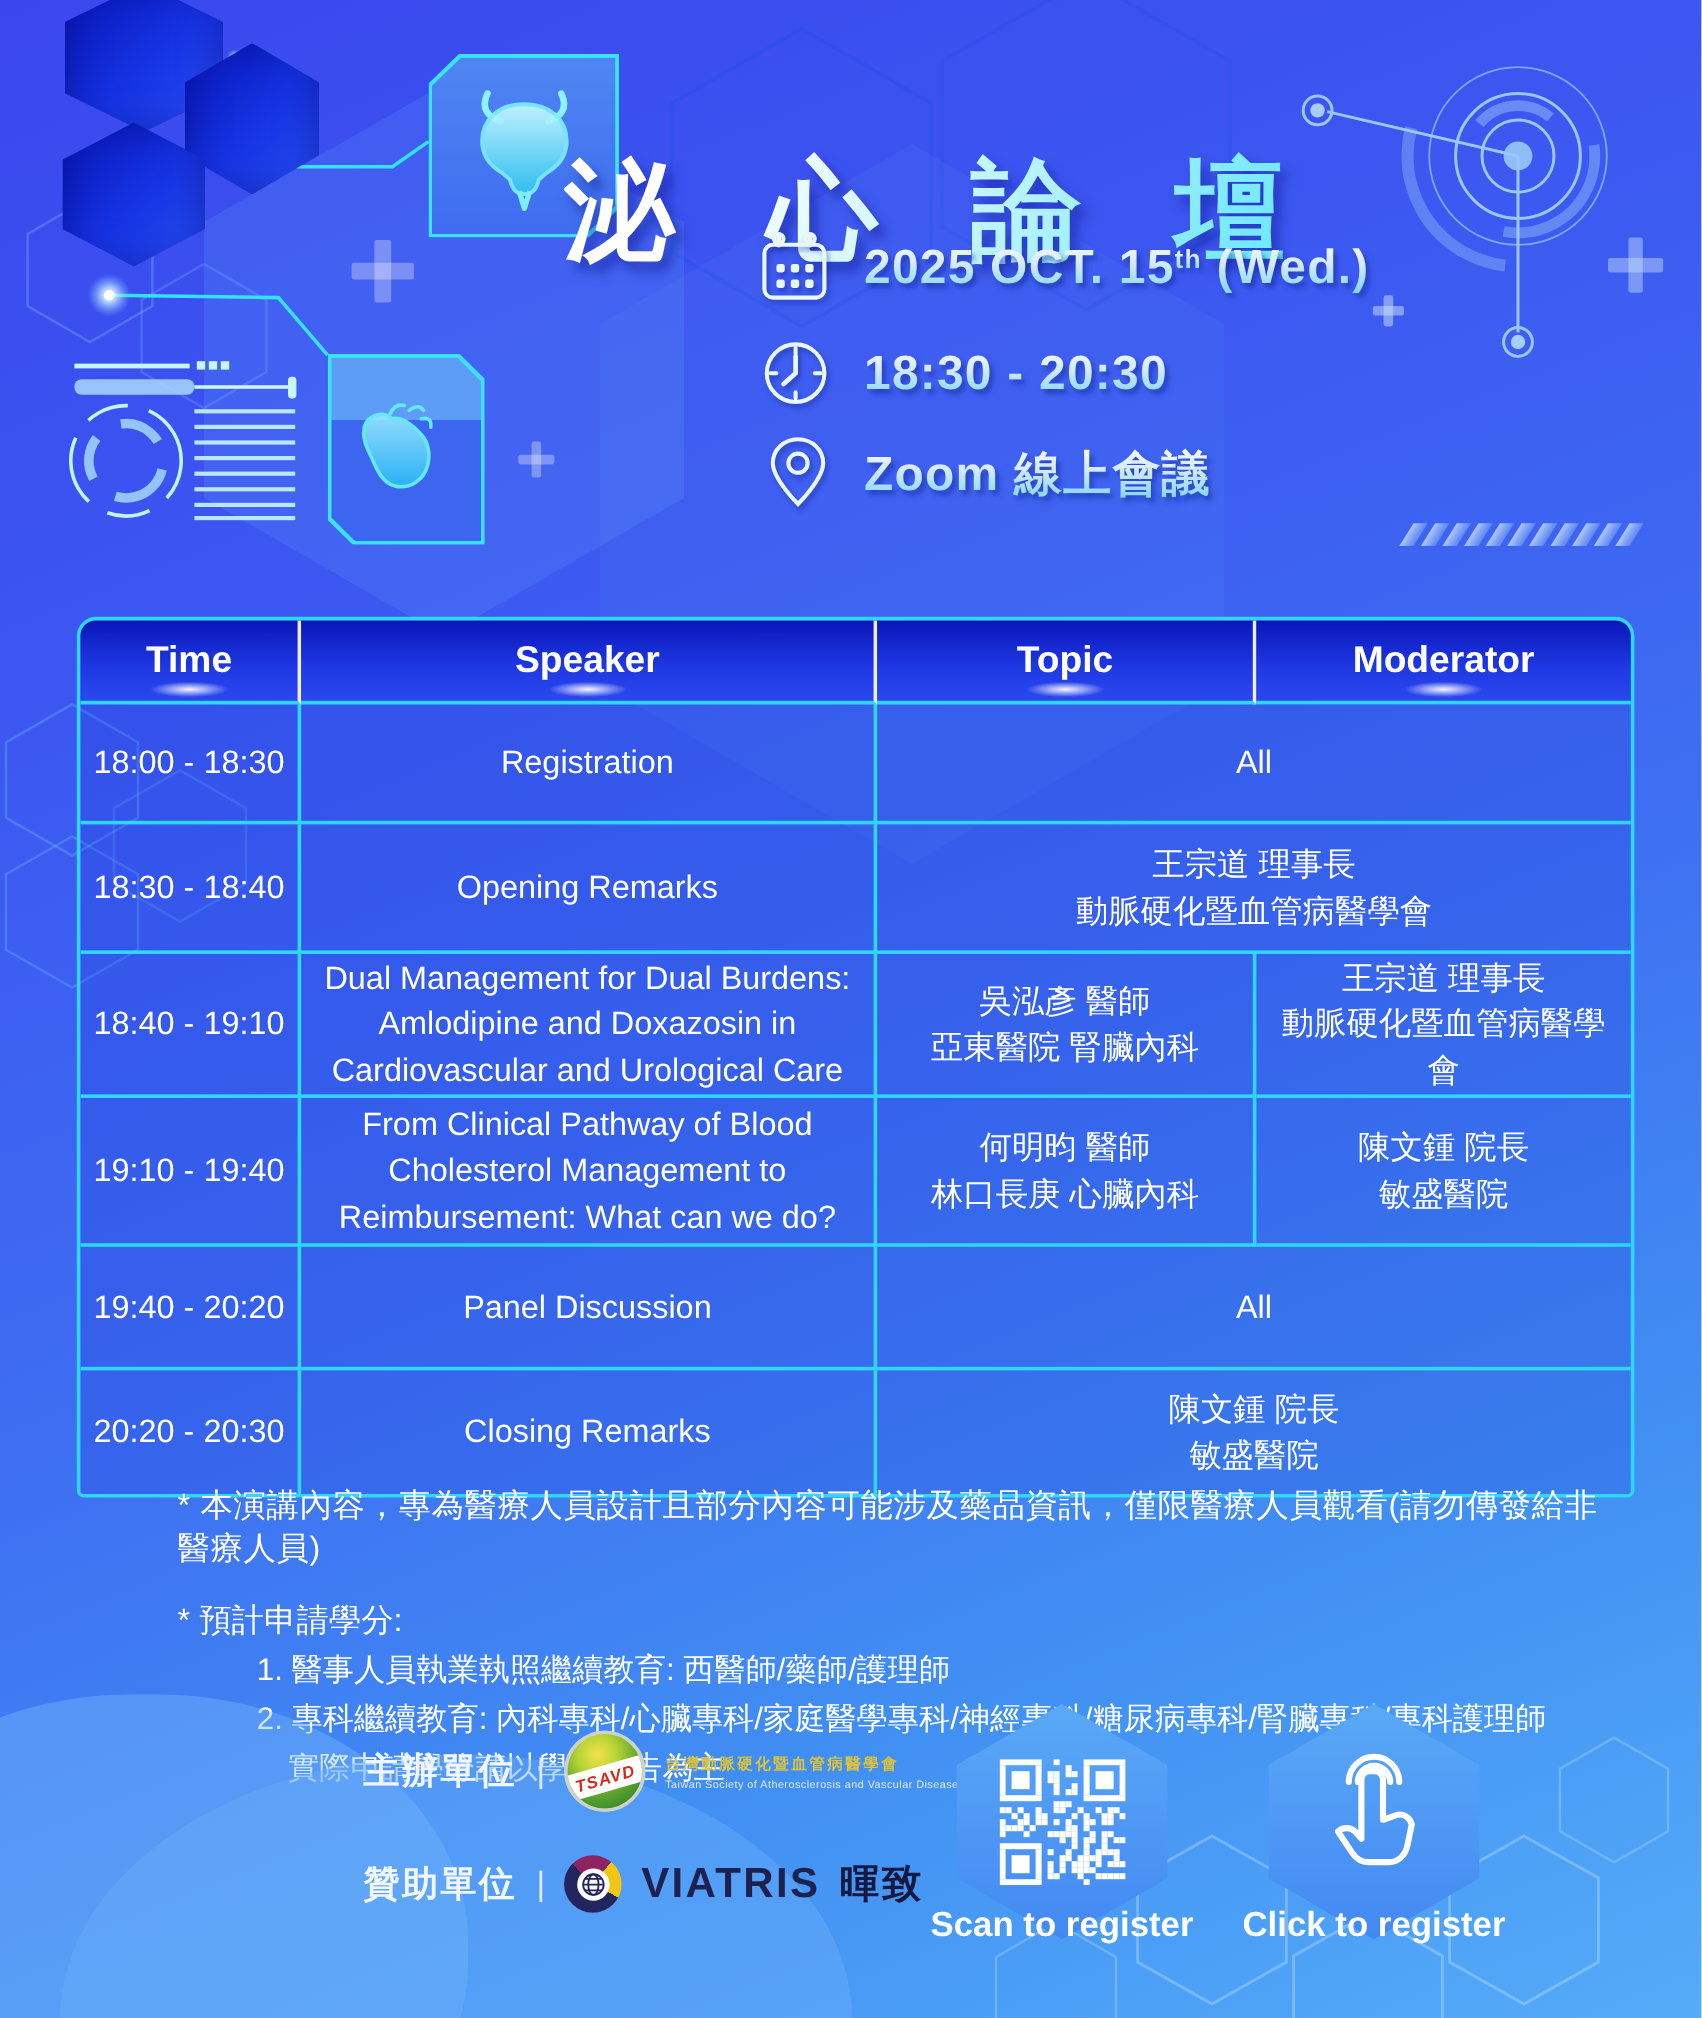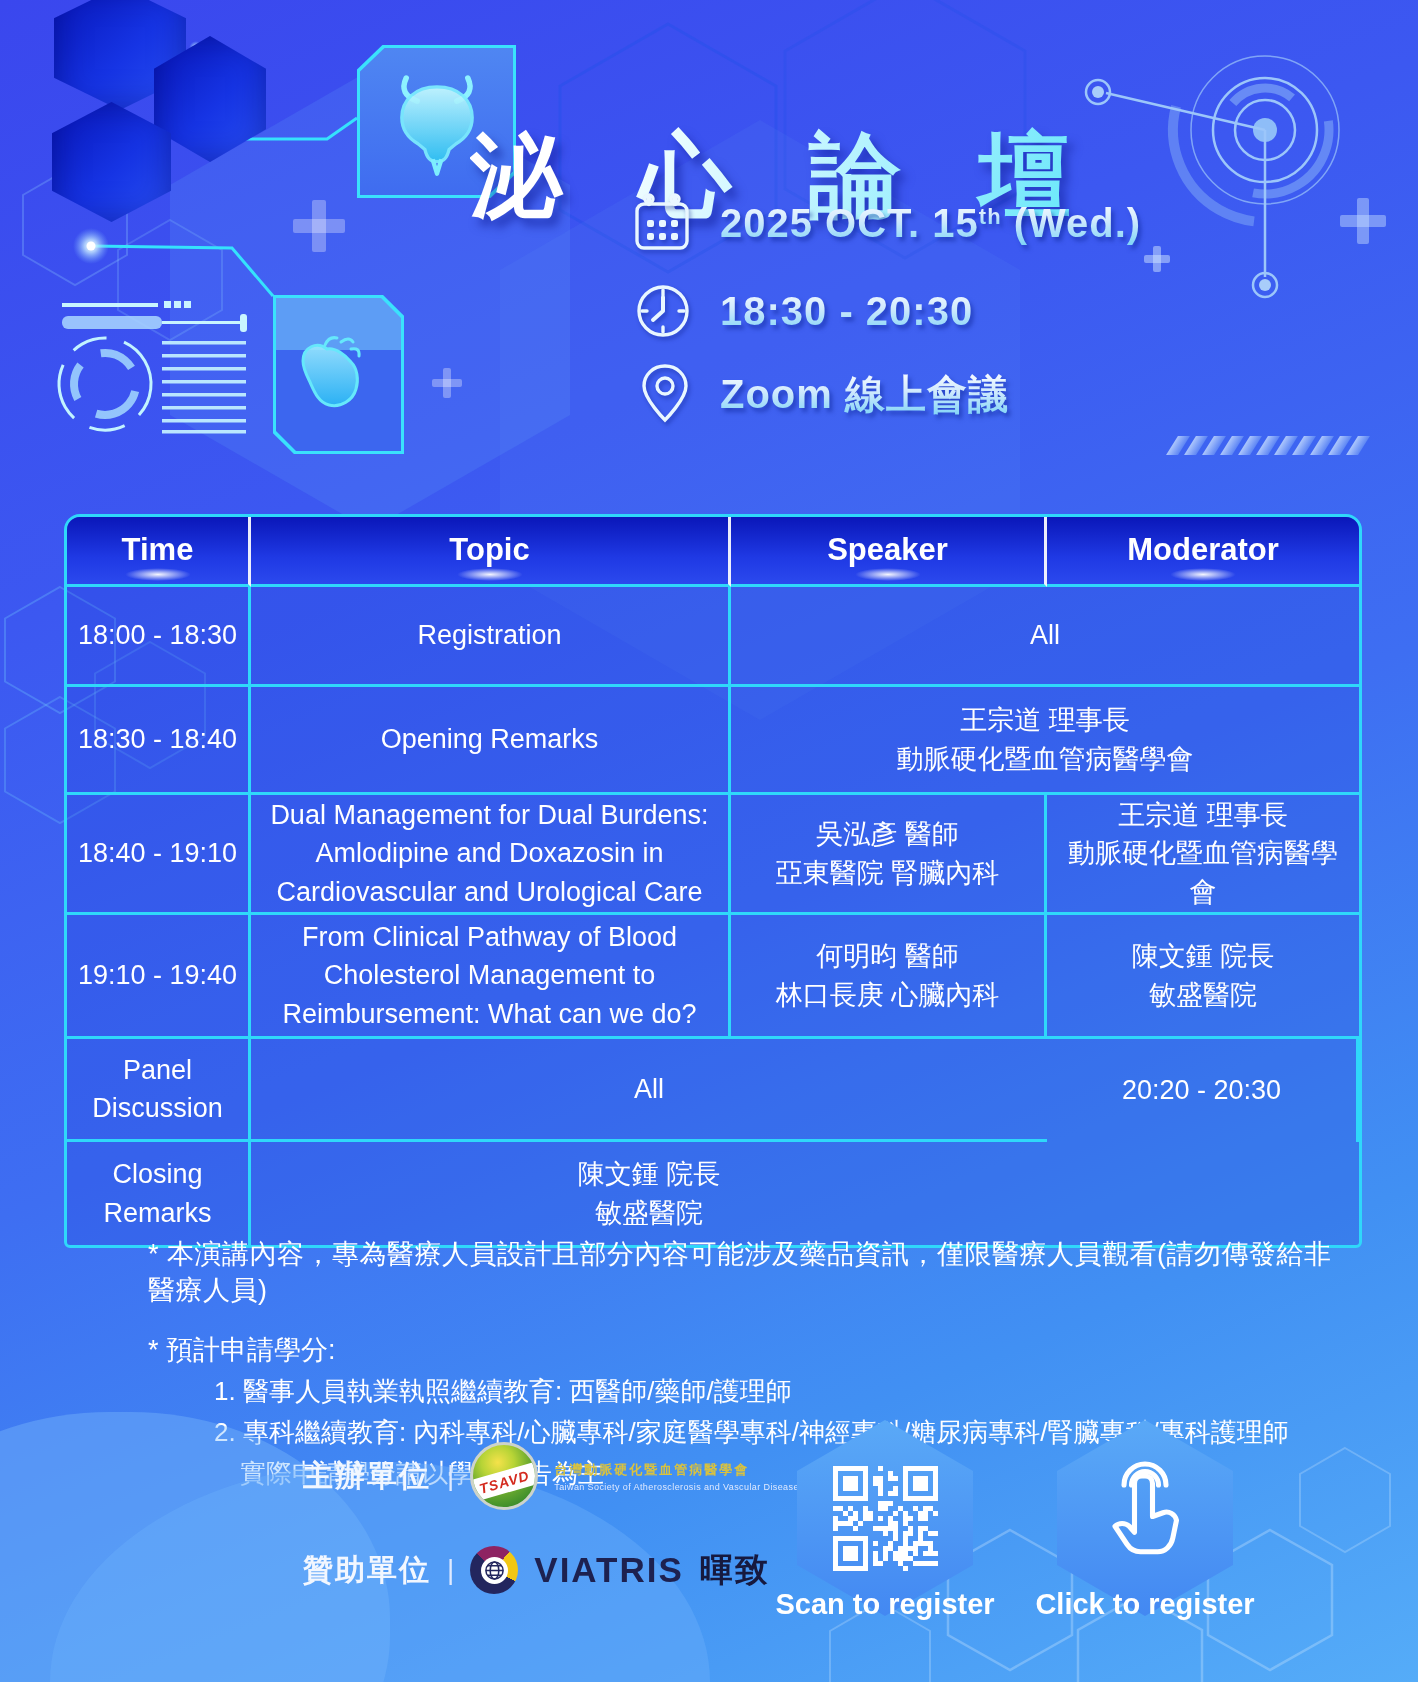--- a/index.html
+++ b/index.html
@@ -267,22 +267,22 @@
       <div class="stripe"></div>
       <div class="stripe"></div>
       <div class="stripe"></div>
       <div class="stripe"></div>
       <div class="stripe"></div>
       <div class="stripe"></div>
   </div>
 
   <div class="table">
     <div class="cell th">Time</div>
+    <div class="cell th">Speaker</div>
     <div class="cell th">Topic</div>
-    <div class="cell th">Speaker</div>
     <div class="cell th cl">Moderator</div>
 
     <div class="cell td">18:00 - 18:30</div>
     <div class="cell td">Registration</div>
     <div class="cell td span2 cl">All</div>
 
     <div class="cell td">18:30 - 18:40</div>
     <div class="cell td">Opening Remarks</div>
     <div class="cell td span2 cl">王宗道 理事長
 動脈硬化暨血管病醫學會</div>
@@ -298,20 +298,21 @@
 
     <div class="cell td">19:10 - 19:40</div>
     <div class="cell td">From Clinical Pathway of Blood
 Cholesterol Management to
 Reimbursement: What can we do?</div>
     <div class="cell td">何明昀 醫師
 林口長庚 心臟內科</div>
     <div class="cell td cl">陳文鍾 院長
 敏盛醫院</div>
 
+    <div class="cell td">19:40 - 20:20</div>
     <div class="cell td">Panel Discussion</div>
     <div class="cell td span2 cl">All</div>
 
     <div class="cell td rl">20:20 - 20:30</div>
     <div class="cell td rl">Closing Remarks</div>
     <div class="cell td span2 cl rl">陳文鍾 院長
 敏盛醫院</div>
   </div>
 
   <div class="notes">

